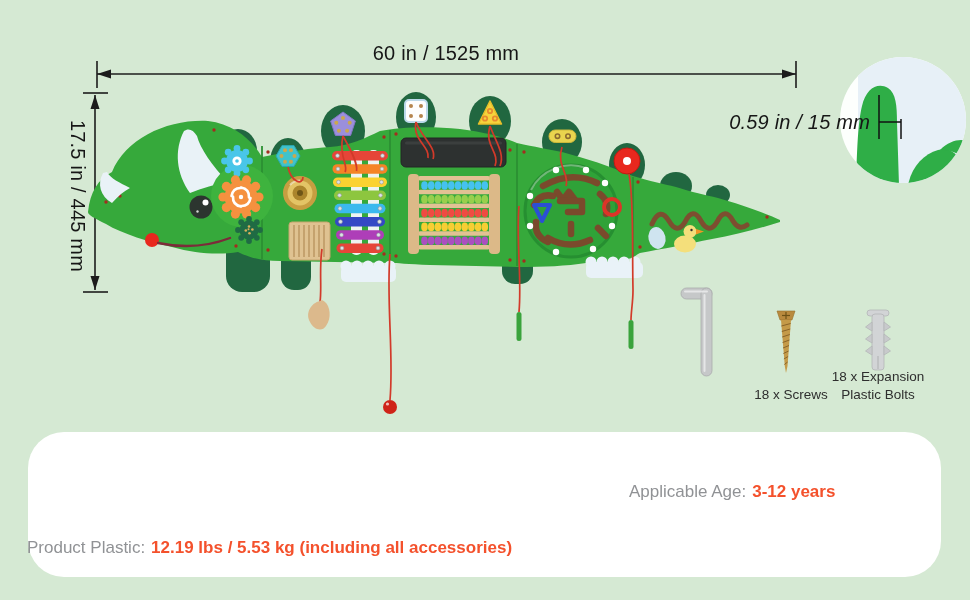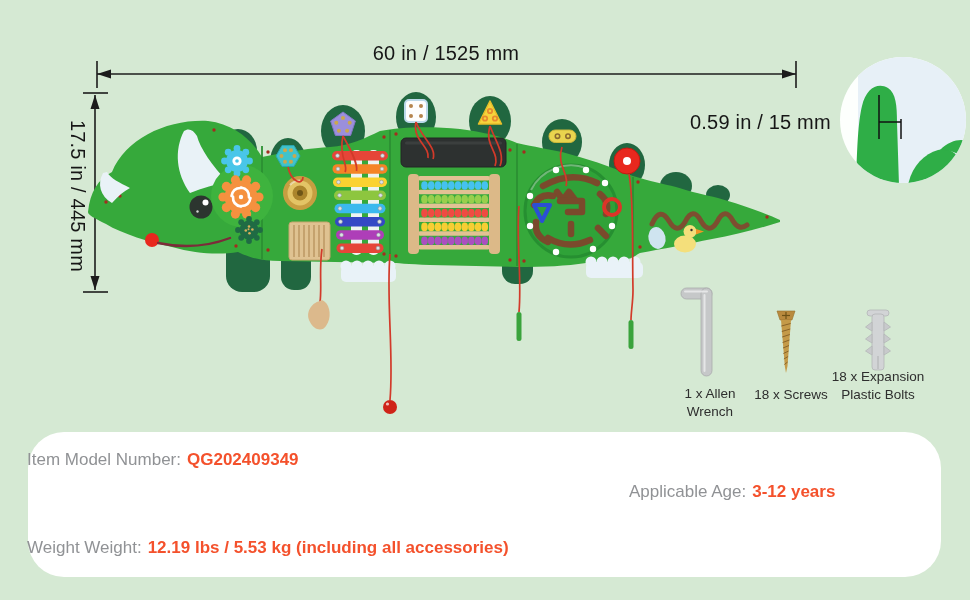--- a/index.html
+++ b/index.html
@@ -11,21 +11,21 @@
   .art{position:absolute; left:0; top:0;}
   .dim-label{
     position:absolute; color:#161616; font-size:20px; font-weight:500;
     letter-spacing:0.2px; white-space:nowrap;
   }
   .dim-top{left:296px; top:42px; width:300px; text-align:center;}
   .dim-left{
     left:-8px; top:184px; width:170px; height:24px; text-align:center;
     transform:rotate(90deg);
   }
-  .dim-thick{left:690px; top:111px; width:180px; }
+  .dim-thick{left:690px; top:111px; width:180px; text-align:right;font-style:italic;}
   .acc-label{
     position:absolute; width:130px; text-align:center;
     font-size:13.5px; line-height:1.3; color:#2e2e2e;
   }
   .acc-label span{display:block;}
   .acc-1{left:645px; top:385px;}
   .acc-2{left:726px; top:386px;}
   .acc-3{left:813px; top:368px;}
   .spec-card{
     position:absolute; left:28px; top:432px; width:913px; height:145px;
@@ -522,37 +522,30 @@
     <path d="M 884 334 L 890.5 339 L 884 343 Z" fill="#c8cacc"></path>
     <path d="M 884 346 L 890.5 351 L 884 355 Z" fill="#c8cacc"></path>
     <line x1="878" y1="356" x2="878" y2="369" stroke="#b4b6b8" stroke-width="1.2"></line>
   </g>
 </svg>
 
   <div class="dim-label dim-top">60 in / 1525 mm</div>
   <div class="dim-label dim-left">17.5 in / 445 mm</div>
   <div class="dim-label dim-thick">0.59 in / 15 mm</div>
 
-  <div class="acc-label acc-1">
-    <span>1 x Allen</span>
-    <span>Wrench</span>
-  </div>
   <div class="acc-label acc-2">
     <span>18 x Screws</span>
     <span></span>
   </div>
   <div class="acc-label acc-3">
     <span>18 x Expansion</span>
     <span>Plastic Bolts</span>
   </div>
 
   <div class="spec-card"></div>
-  <div class="spec-row sl1" style="position:absolute; transform:none;">
-    <span class="lbl">Item Model Number:</span><span class="val">QG202409349</span>
-  </div>
   <div class="spec-row sl3" style="position:absolute; transform:none;">
-    <span class="lbl">Weight Weight:</span><span class="val">12.19 lbs / 5.53 kg (including all accessories)</span>
+    <span class="lbl">Product Plastic:</span><span class="val">12.19 lbs / 5.53 kg (including all accessories)</span>
   </div>
   <div class="spec-row sr2" style="position:absolute; transform:none;">
     <span class="lbl">Applicable Age:</span><span class="val">3-12 years</span>
   </div>
 
 </div>
 
 </body></html>

